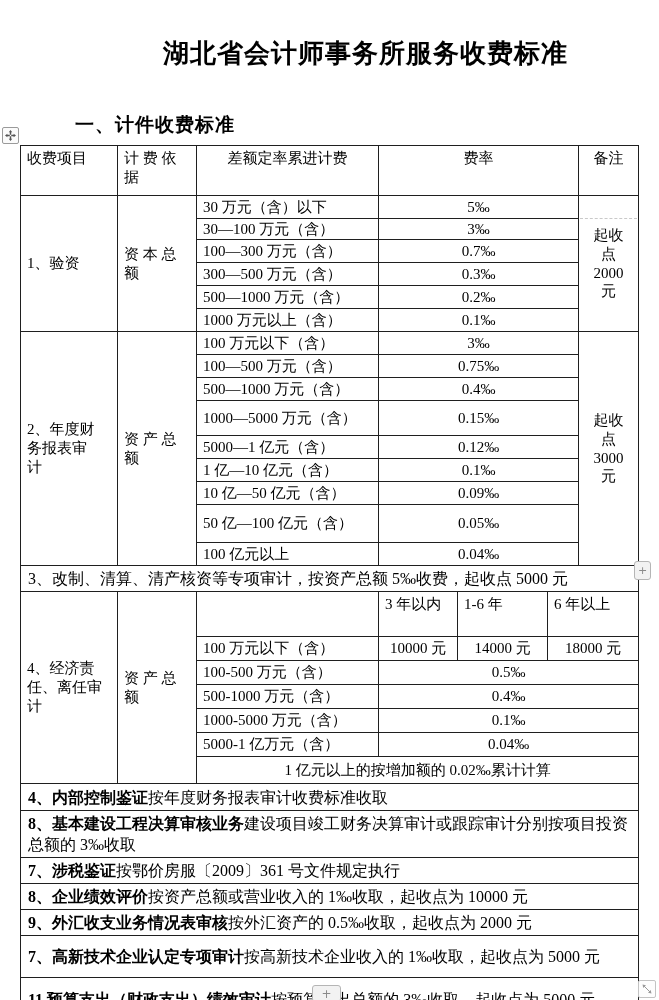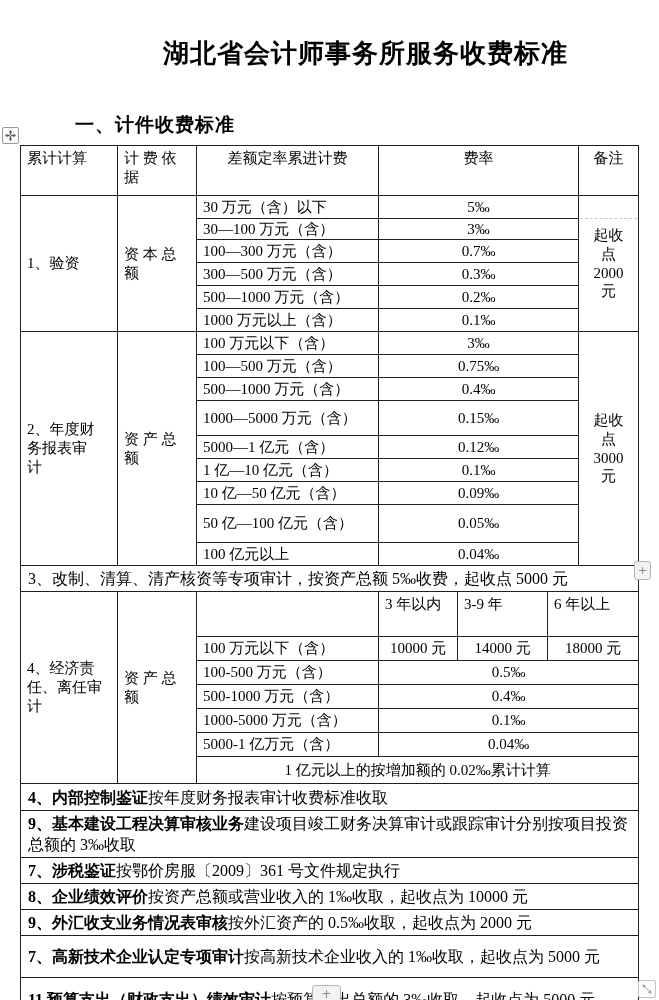--- a/index.html
+++ b/index.html
@@ -57,21 +57,21 @@
         <col style="width:79px">
         <col style="width:182px">
       <col style="width:79px">
         <col style="width:90px">
         <col style="width:31px">
         <col style="width:60px">
     </colgroup>
 
     <tbody>
         <tr style="height:50px">
-      <td class="topv">累计计算</td>
+      <td class="topv">收费项目</td>
       <td class="topv preline">计 费 依
 据</td>
       <td class="topv c">差额定率累进计费</td>
       <td class="topv c" colspan="3">费率</td>
       <td class="topv c">备注</td>
     </tr>
 
     <tr style="height:23px">
       <td rowspan="6">1、验资</td>
       <td rowspan="6" class="preline">资 本 总
@@ -155,21 +155,21 @@
     </tr>
 
     <tr style="height:45px">
       <td rowspan="7" class="preline">4、经济责
 任、离任审
 计</td>
       <td rowspan="7" class="preline">资 产 总
 额</td>
       <td class="topv"></td>
       <td class="topv">3 年以内</td>
-      <td class="topv">3-9 年</td>
+      <td class="topv">1-6 年</td>
       <td class="topv" colspan="2">6 年以上</td>
     </tr>
     <tr style="height:24px">
       <td>100 万元以下（含）</td>
       <td class="c">10000 元</td>
       <td class="c">14000 元</td>
       <td class="c" colspan="2">18000 元</td>
     </tr>
     <tr style="height:24px">
           <td>100-500 万元（含）</td>
@@ -188,21 +188,21 @@
           <td colspan="4" class="c">0.04‰</td>
         </tr>
     <tr style="height:27px">
       <td colspan="5" class="c">1 亿元以上的按增加额的 0.02‰累计计算</td>
     </tr>
 
     <tr style="height:27px">
           <td colspan="7" class="wide"><span class="b">4、内部控制鉴证</span><span>按年度财务报表审计收费标准收取</span></td>
         </tr>
     <tr style="height:42px">
-          <td colspan="7" class="wide"><span class="b">9、基本建设工程决算审核业务</span><span>建设项目竣工财务决算审计或跟踪审计分别按项目投资总额的 3‰收取</span></td>
+          <td colspan="7" class="wide"><span class="b">8、基本建设工程决算审核业务</span><span>建设项目竣工财务决算审计或跟踪审计分别按项目投资总额的 3‰收取</span></td>
         </tr>
     <tr style="height:26px">
           <td colspan="7" class="wide"><span class="b">7、涉税鉴证</span><span>按鄂价房服〔2009〕361 号文件规定执行</span></td>
         </tr>
     <tr style="height:26px">
           <td colspan="7" class="wide"><span class="b">8、企业绩效评价</span><span>按资产总额或营业收入的 1‰收取，起收点为 10000 元</span></td>
         </tr>
     <tr style="height:26px">
           <td colspan="7" class="wide"><span class="b">9、外汇收支业务情况表审核</span><span>按外汇资产的 0.5‰收取，起收点为 2000 元</span></td>
         </tr>

